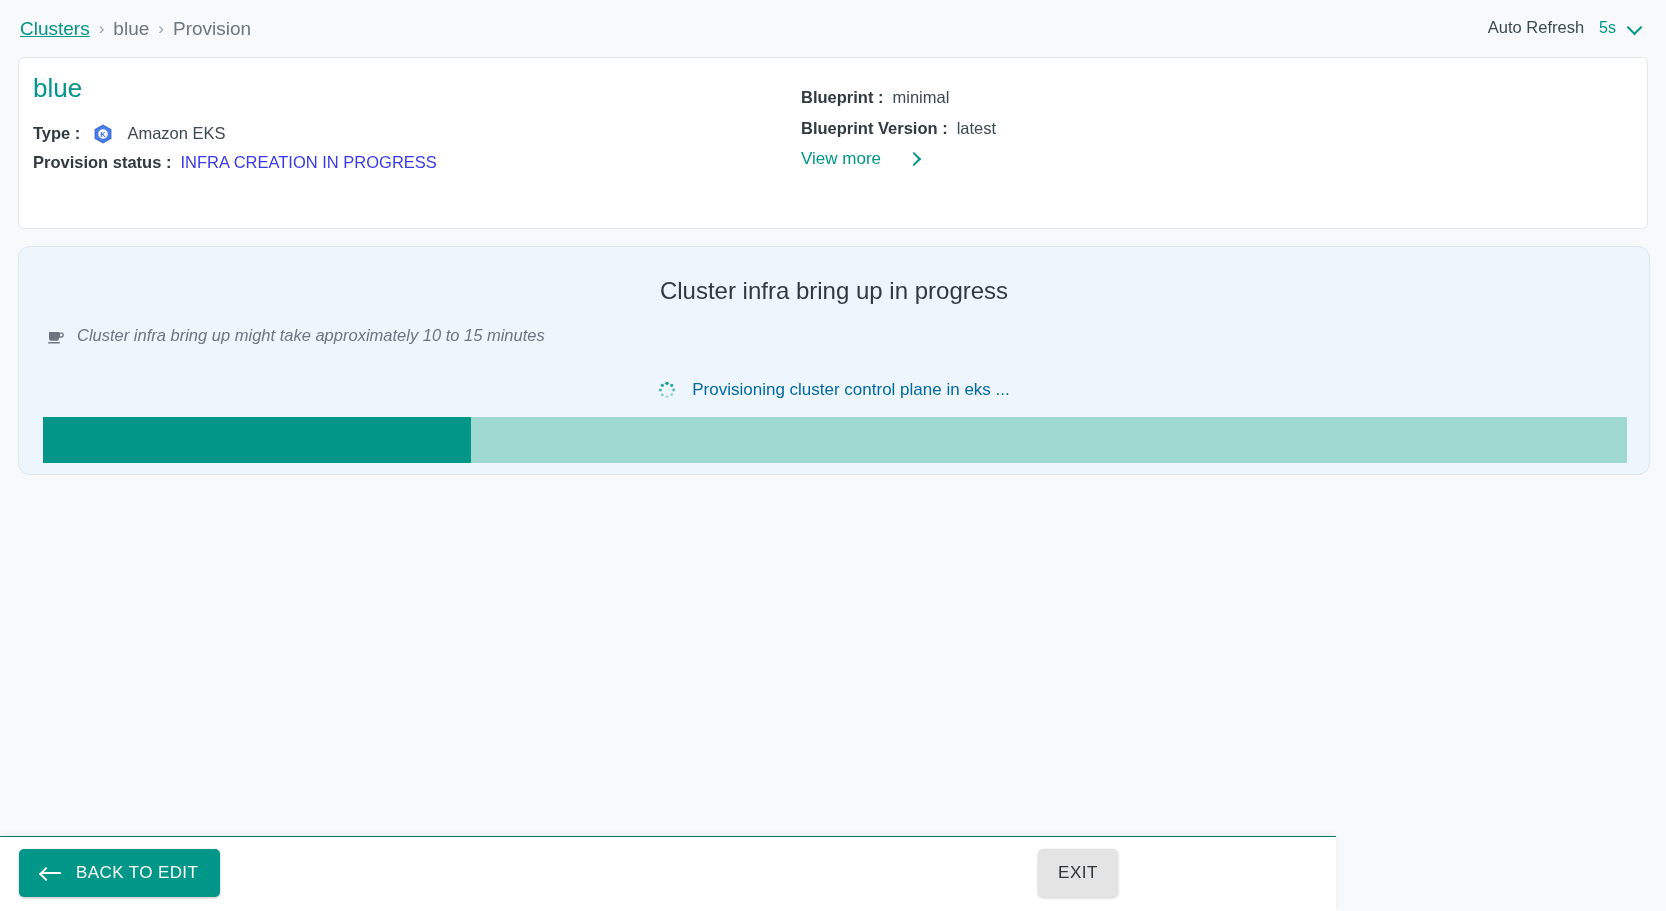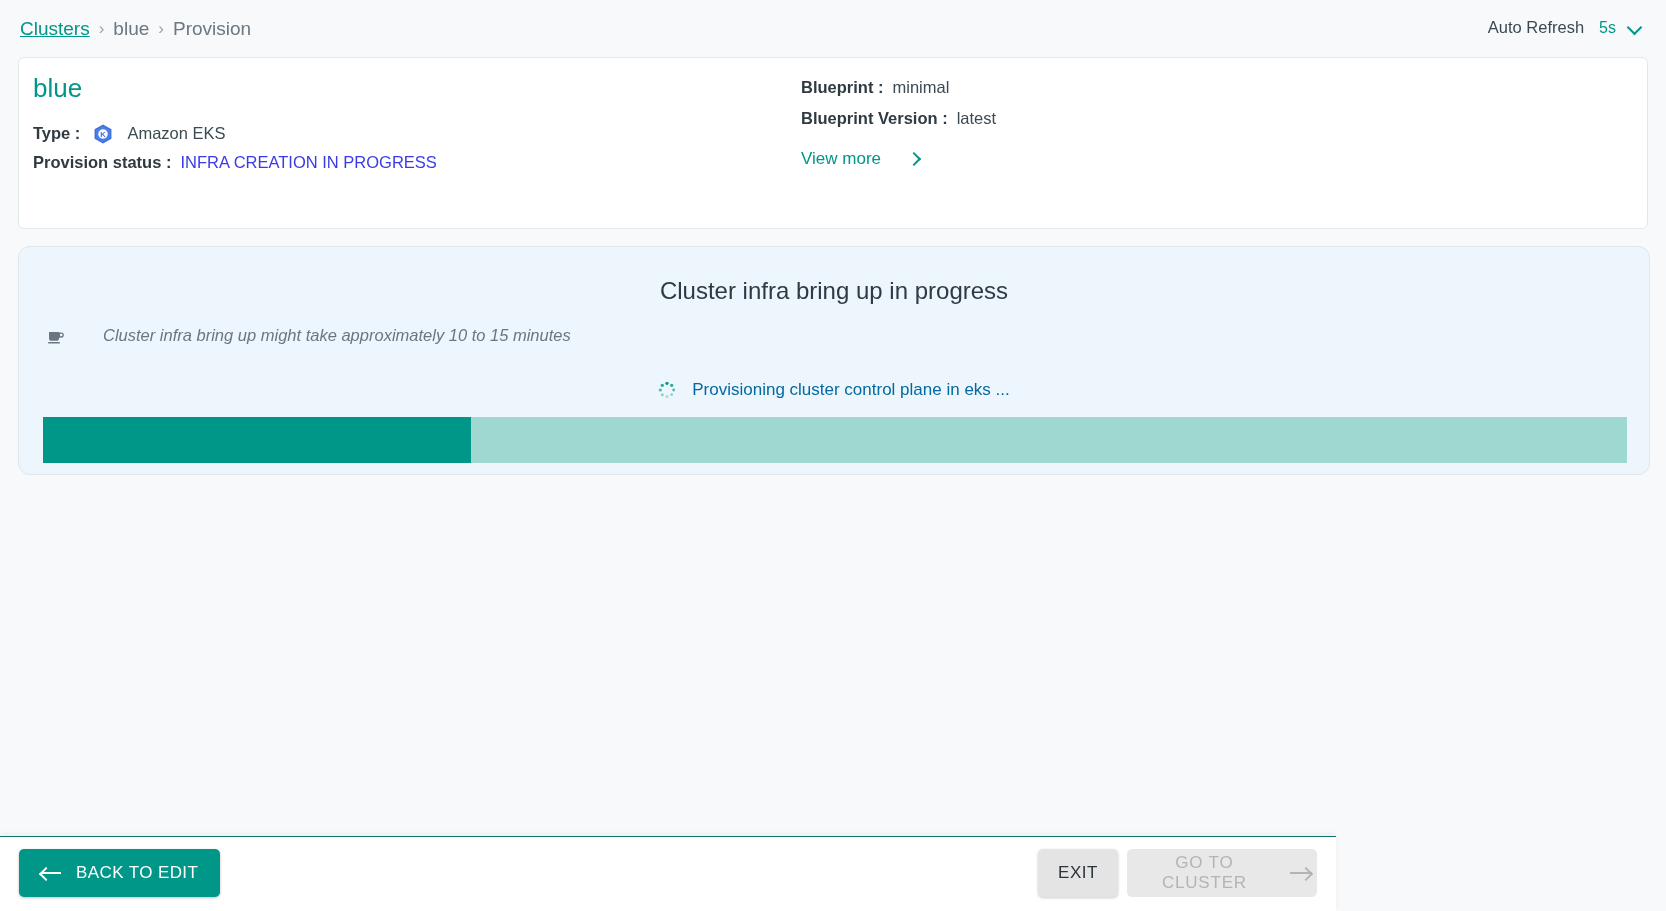--- a/index.html
+++ b/index.html
@@ -128,21 +128,21 @@
     margin-right: 4px;
     vertical-align: middle;
   }
   .right-col {
     position: absolute;
     left: 782px;
     top: 20px;
   }
   .right-row {
     display: flex;
-    align-items: flex-start;
+    align-items: flex-end;
     height: 29px;
     font-size: 16.5px;
     margin-bottom: 2px;
   }
   .view-more {
     margin-top: 11px;
     color: #009688;
     font-size: 17px;
     display: flex;
     align-items: center;
@@ -187,21 +187,20 @@
     font-size: 24px;
     color: #2f3a41;
     font-weight: 400;
   }
   .hint-row {
     position: absolute;
     left: 28px;
     top: 79px;
     display: flex;
     align-items: center;
-    gap: 26px;
   }
   .cup-icon {
     width: 18px;
     height: 18px;
     margin-right: 12px;
     display: inline-block;
   }
   .hint-text {
     font-style: italic;
     color: #6b7680;
@@ -437,17 +436,13 @@
 </div>
 
 <div class="footer">
   <button class="btn btn-back">
     <span class="arrow-left"></span>
     <span>BACK TO EDIT</span>
   </button>
   <button class="btn btn-exit">
     <span>EXIT</span>
   </button>
-  <button class="btn btn-goto">
-    <span>GO TO CLUSTER</span>
-    <span class="arrow-right"></span>
-  </button>
 </div>
 
 </body></html>

